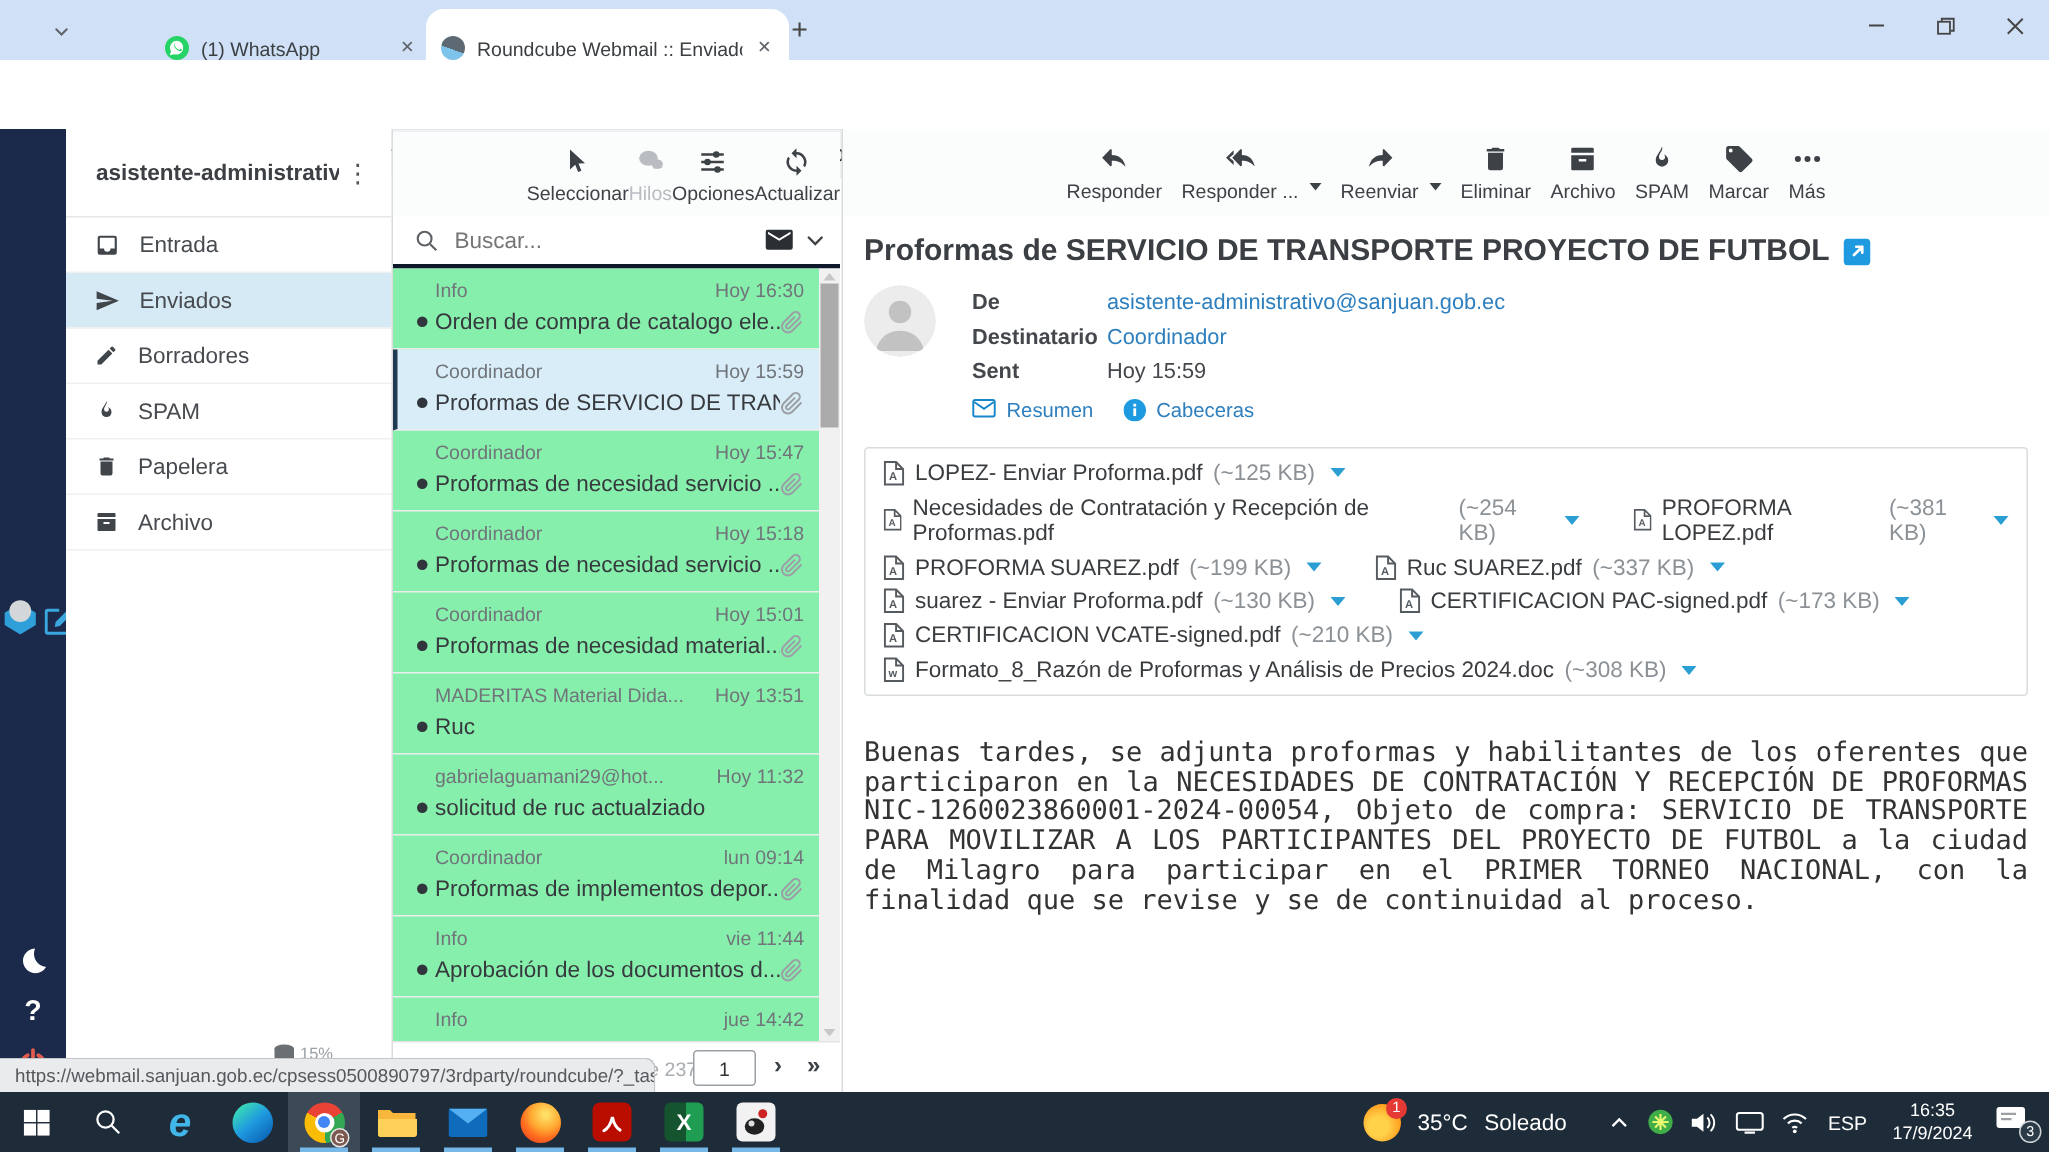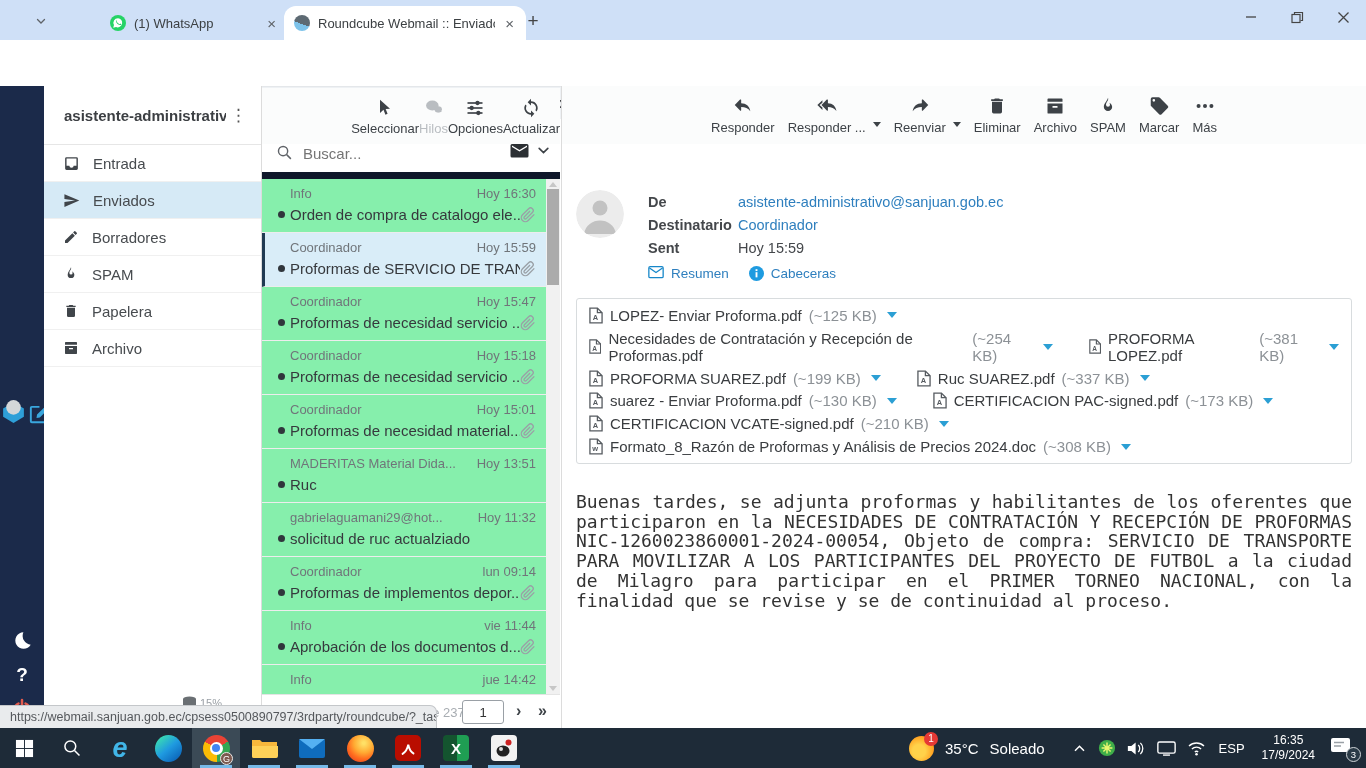--- a/index.html
+++ b/index.html
@@ -3,21 +3,21 @@
 <meta charset="utf-8">
 <style>
   html,body{margin:0;padding:0}
   .screen{position:relative;width:1366px;height:768px;overflow:hidden;background:#fff;
     font-family:"Liberation Sans",sans-serif;-webkit-font-smoothing:antialiased}
   svg{display:block}
 
   
   .tabstrip{position:absolute;left:0;top:0;width:1366px;height:40px;background:#cfe0f7}
   .tab-search{position:absolute;left:30px;top:10px;width:22px;height:22px;border-radius:50%;display:flex;align-items:center;justify-content:center}
-  .tab{position:absolute;top:6px;height:34px;display:flex;align-items:center;padding:0 10px;font-size:13px;color:#3c4043}
+  .tab{position:absolute;top:6px;height:34px;display:flex;align-items:flex-end;padding:0 10px;font-size:13px;color:#3c4043}
   .tab.inactive{left:100px;width:168px}
   .tab.active{left:284px;width:222px;background:#fff;border-radius:12px 12px 0 0}
   .tab .tlabel{flex:1;white-space:nowrap;overflow:hidden;margin:0 8px;min-width:0}
   .tab .close{font-size:15px;color:#5f6368;padding:0 2px}
   .newtab{position:absolute;left:522px;top:10px;width:22px;height:22px;display:flex;align-items:center;justify-content:center;font-size:19px;color:#444}
   .wctrl{position:absolute;top:0;height:34px;width:46px;display:flex;align-items:center;justify-content:center}
   .toolbar{position:absolute;left:0;top:40px;width:1366px;height:46px;background:#fff;border-bottom:1px solid #e4e7ea}
   .navic{position:absolute;top:52px;width:24px;height:24px}
   .omnibox{position:absolute;left:118px;top:47px;width:1112px;height:32px;border-radius:16px;background:#eef1f4;display:flex;align-items:center;padding:0 12px;box-sizing:border-box}
   .url{font-size:14.5px;color:#202124;flex:1;white-space:nowrap;overflow:hidden;margin-left:10px}
@@ -38,21 +38,21 @@
   .acct .name{flex:1;font-weight:bold;font-size:15px;color:#3c3f43;white-space:nowrap;overflow:hidden}
   .acct .kebab{font-size:17px;color:#555;padding:0 4px}
   .fitem{height:36px;display:flex;align-items:center;gap:13px;padding-left:19px;border-bottom:1px solid #f0f0f0;color:#474b4f;font-size:15px}
   .fitem.sel{background:#d6eaf6}
   .panel-divider{position:absolute;top:86px;width:1px;height:642px;background:#dcdcdc}
 
   
   .list-toolbar{position:absolute;left:262px;top:88px;width:298px;height:58px;background:#fbfcfc;border-bottom:2px solid #404040;display:flex;justify-content:flex-end;align-items:center}
   .tbtn{display:flex;flex-direction:column;align-items:center;gap:3px;color:#3d4247;font-size:13px}
   .tbtn.disabled{color:#b9bdc1}
-  .searchrow{position:absolute;left:262px;top:144px;width:298px;height:35px;background:#fff;border-bottom:7px solid #0f172a;display:flex;align-items:flex-start;padding:0 10px 0 14px;box-sizing:border-box;gap:8px}
+  .searchrow{position:absolute;left:262px;top:144px;width:298px;height:35px;background:#fff;border-bottom:3px solid #0f172a;display:flex;align-items:center;padding:0 10px 0 14px;box-sizing:border-box;gap:8px}
   .searchrow input{flex:1;border:none;outline:none;font-size:15px;color:#444;background:transparent;font-family:"Liberation Sans",sans-serif;min-width:0}
   .searchrow input::placeholder{color:#757575}
   .msglist{position:absolute;left:262px;top:179px;width:284px;height:515px;overflow:hidden;background:#86efac}
   .msg{height:54px;border-bottom:1px solid #ededed;box-sizing:border-box;position:relative}
   .msg .l1{display:flex;justify-content:space-between;padding:7px 10px 0 28px;font-size:13px;color:#70757a}
   .msg .l2{display:flex;align-items:center;padding:5px 10px 0 16px}
   .dot{width:7px;height:7px;border-radius:50%;background:#30363c;margin-right:5px;flex:0 0 auto}
   .subj{flex:1;font-size:15px;color:#36393d;white-space:nowrap;overflow:hidden;min-width:0}
   .msg.sel{background:#d9edf8;border-left:3px solid #203a52}
   .msg.sel .l1{padding-left:25px}
@@ -534,20 +534,27 @@
       <svg width="22" height="22" viewBox="0 0 24 24" fill="currentColor">
           <circle cx="5" cy="12" r="2.2"></circle>
           <circle cx="12" cy="12" r="2.2"></circle>
           <circle cx="19" cy="12" r="2.2"></circle>
         </svg>
       <span>Más</span>
     </div>
   </div>
 
   <div class="mailview">
+    <div class="subjrow">
+      <h1>Proformas de SERVICIO DE TRANSPORTE PROYECTO DE FUTBOL</h1>
+      <svg width="18" height="18" viewBox="0 0 18 18" style="flex:0 0 auto">
+          <rect width="18" height="18" rx="3" fill="#1e9be0"></rect>
+          <path d="M7 11l5.5-5.5M8.5 5.5h4v4" fill="none" stroke="#fff" stroke-width="1.8" stroke-linecap="round" stroke-linejoin="round"></path>
+        </svg>
+    </div>
     <div class="msg-avatar">
       <svg width="48" height="48" viewBox="0 0 48 48">
           <circle cx="24" cy="24" r="24" fill="#ececec"></circle>
           <circle cx="24" cy="18" r="7.5" fill="#c2c2c2"></circle>
           <path d="M8 44c1.5-9 8.5-13.5 16-13.5S38.5 35 40 44z" fill="#c2c2c2"></path>
         </svg>
     </div>
     <div class="hrow" style="top:50px">
       <span class="hl">De</span>
       <a class="lnk" href="#">asistente-administrativo@sanjuan.gob.ec</a>

